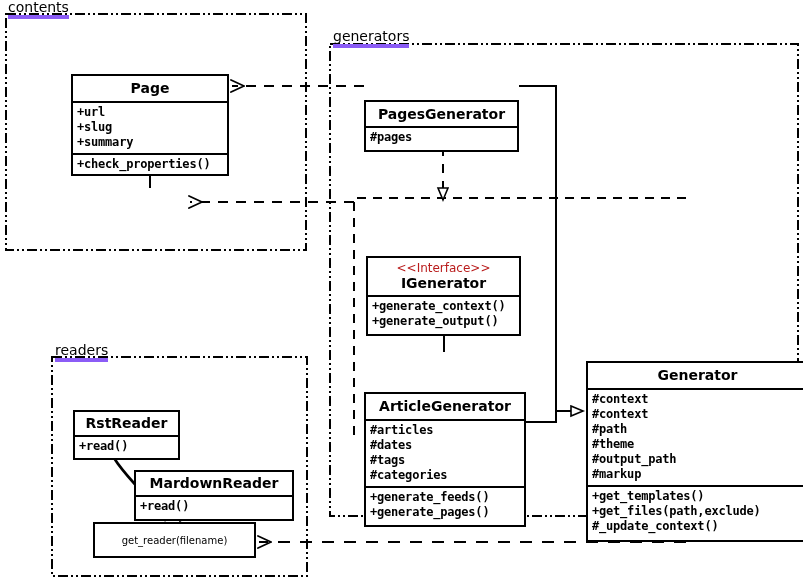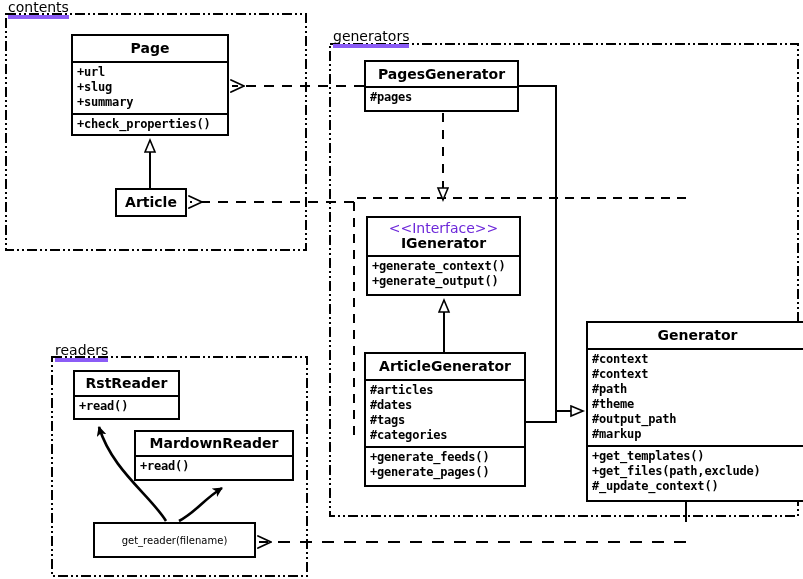--- a/index.html
+++ b/index.html
@@ -30,37 +30,38 @@
     white-space: nowrap;
     border-bottom: 4px solid #8b5cf6;
     padding-bottom: 0px;
     line-height: 15px;
   }
   .umlbox {
     position: absolute;
     box-sizing: border-box;
     border: 2px solid #000000;
     background: #ffffff;
+    margin-top: 40px;
   }
   .umlbox .cls-name {
     font-family: "DejaVu Sans", sans-serif;
     font-weight: bold;
     font-size: 14px;
     text-align: center;
     color: #000000;
     padding: 4px 6px 5px 6px;
     line-height: 16px;
     white-space: nowrap;
   }
   .umlbox .stereo {
     font-family: "DejaVu Sans", sans-serif;
     font-weight: normal;
-    font-size: 14px;
+    font-size: 12px;
     text-align: center;
-    color: #6d28d9;
+    color: #b91c1c;
     line-height: 14px;
   }
   .umlbox .compart {
     border-top: 2px solid #000000;
     padding: 2px 4px 3px 4px;
     font-weight: bold;
   }
   .umlbox .member {
     font-family: "DejaVu Sans Mono", monospace;
     font-size: 12px;
@@ -148,23 +149,20 @@
     <div class="compart">
       <div class="member">+url</div>
       <div class="member">+slug</div>
       <div class="member">+summary</div>
     </div>
     <div class="compart">
       <div class="member">+check_properties()</div>
     </div>
   </div>
 
-  <div class="umlbox" style="left:115px; top:188px; width:72px; height:29px;">
-    <div class="cls-name" style="padding:4px 6px 4px 6px;">Article</div>
-  </div>
 
   <div class="umlbox" style="left:364px; top:60px; width:155px; height:52px;">
     <div class="cls-name" style="padding:4px 6px 4px 6px;">PagesGenerator</div>
     <div class="compart">
       <div class="member">#pages</div>
     </div>
   </div>
 
   <div class="umlbox" style="left:366px; top:216px; width:155px; height:80px;">
     <div class="cls-name" style="padding:3px 6px 4px 6px;">

